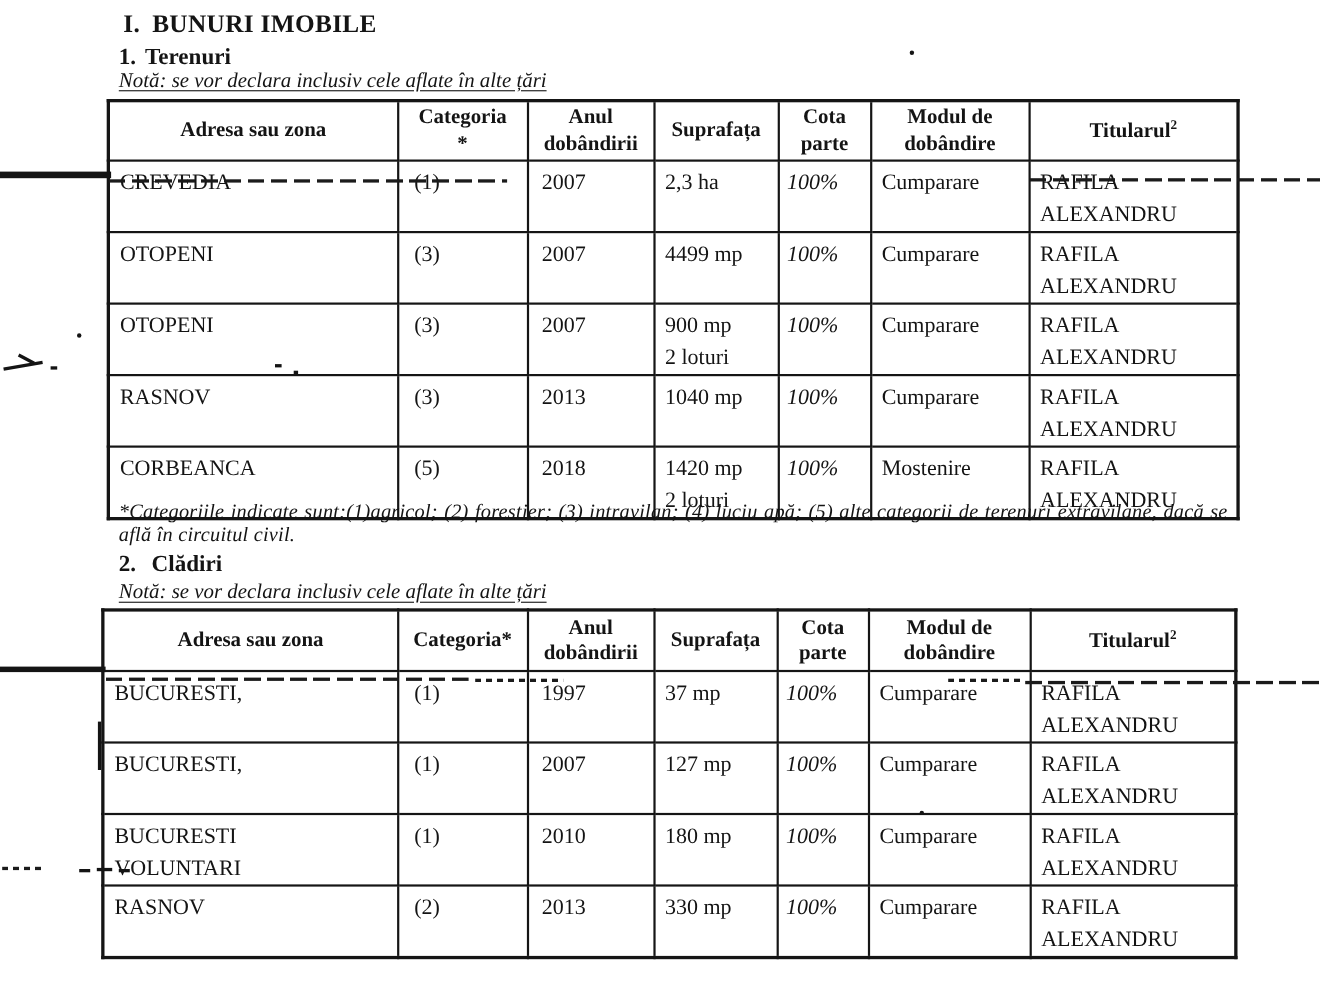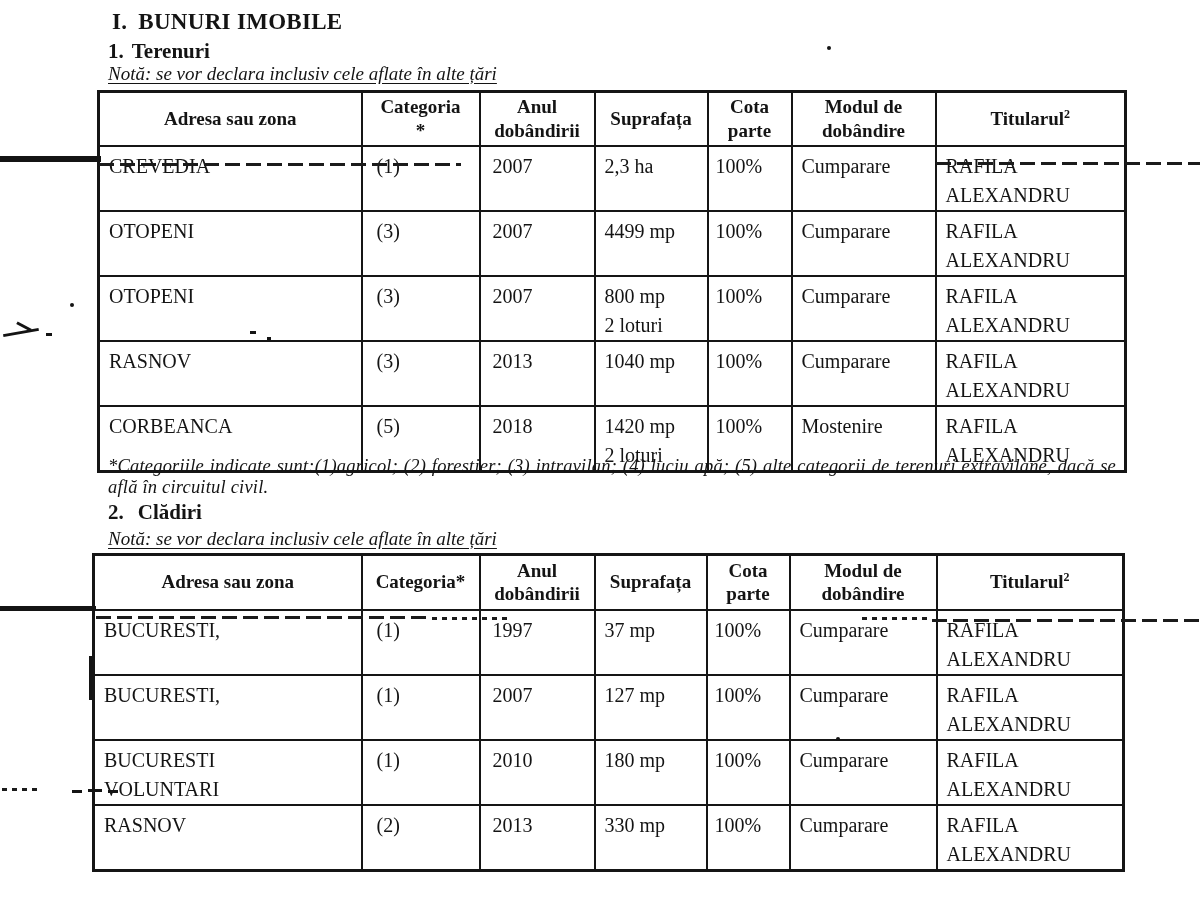--- a/index.html
+++ b/index.html
@@ -21,21 +21,21 @@
   table.doc th{
     border:2px solid #151515;font-size:19px;font-weight:bold;
     text-align:center;vertical-align:middle;line-height:1.25;padding:2px;
   }
   table.doc td{
     border:2px solid #151515;font-size:20px;vertical-align:top;
     text-align:left;padding:5px 3px 0 9px;line-height:29px;
   }
   table.doc td.c-cat{padding-left:14px;}
   table.doc td.c-an{padding-left:12px;}
-  table.doc td.c-cota{padding-left:7px;}
+  table.doc td.c-cota{padding-left:7px;font-style:italic;}
   sup{font-size:12px;}
 
   
   .art{position:absolute;background:#141414;z-index:5;}
   .dash{background:repeating-linear-gradient(90deg,#1b1b1b 0 15px,rgba(0,0,0,0) 15px 21px);height:3px;}
   .dots{background:repeating-linear-gradient(90deg,#1b1b1b 0 5px,rgba(0,0,0,0) 5px 10px);height:3px;}
   .round{border-radius:50%;}
 </style>
 </head>
 <body>
@@ -123,21 +123,21 @@
           </td>
       </tr>
       <tr style="height:60px;">
         <td>
             <div>OTOPENI</div>
             <div></div>
           </td>
         <td class="c-cat">(3)</td>
         <td class="c-an">2007</td>
         <td>
-            <div>800 mp</div>
+            <div>900 mp</div>
             <div>2 loturi</div>
           </td>
         <td class="c-cota">100%</td>
         <td>Cumparare</td>
         <td>
             <div>RAFILA</div>
             <div>ALEXANDRU</div>
           </td>
       </tr>
       <tr style="height:58px;">

